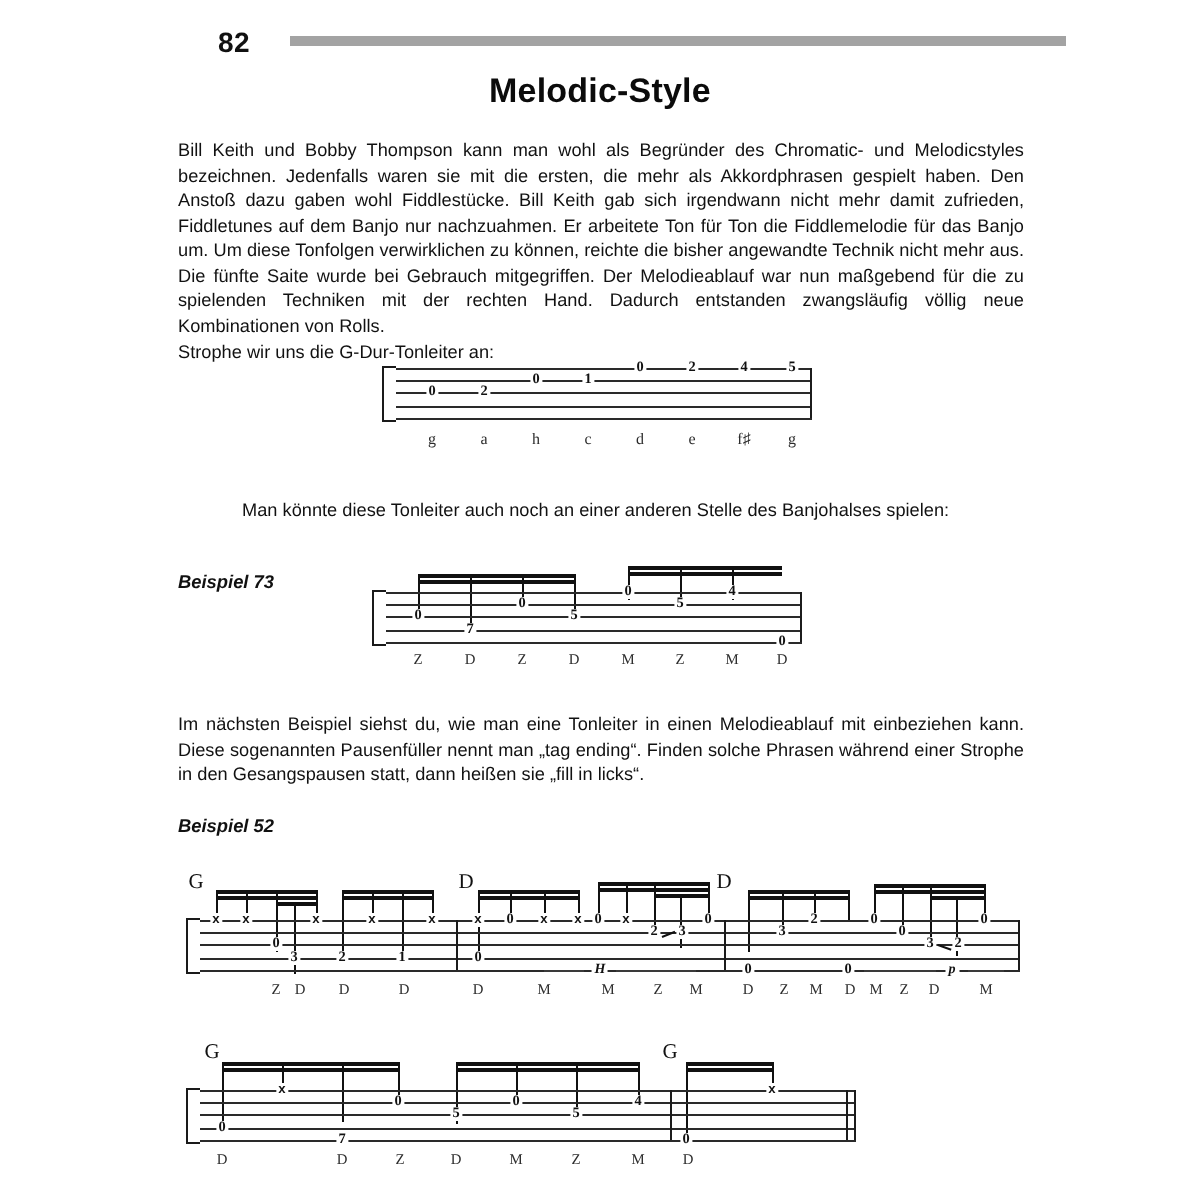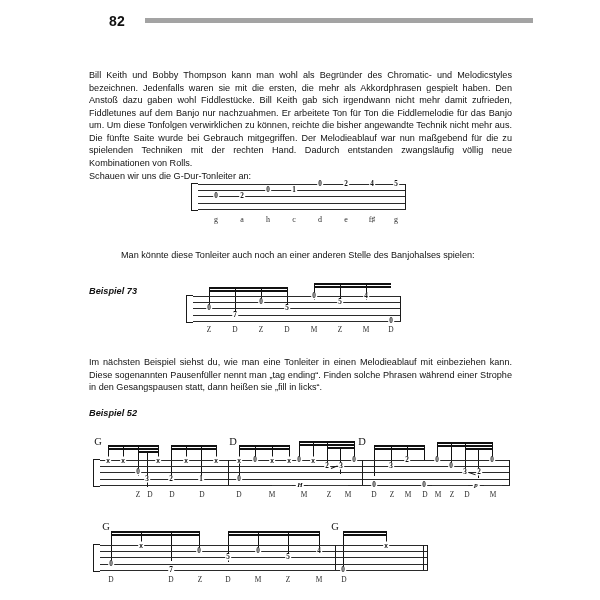--- a/index.html
+++ b/index.html
@@ -193,23 +193,24 @@
 </head>
 <body>
 
 <div class="page">
 
   <div class="header">
     <div class="page-number">82</div>
     <div class="header-rule"></div>
   </div>
 
+  <div class="doc-title">Melodic-Style</div>
 
   <div class="para para-1">Bill Keith und Bobby Thompson kann man wohl als Begründer des Chromatic- und Melodicstyles bezeichnen. Jedenfalls waren sie mit die ersten, die mehr als Akkordphrasen gespielt haben. Den Anstoß dazu gaben wohl Fiddlestücke. Bill Keith gab sich irgendwann nicht mehr damit zufrieden, Fiddletunes auf dem Banjo nur nachzuahmen. Er arbeitete Ton für Ton die Fiddlemelodie für das Banjo um. Um diese Tonfolgen verwirklichen zu können, reichte die bisher angewandte Technik nicht mehr aus. Die fünfte Saite wurde bei Gebrauch mitgegriffen. Der Melodieablauf war nun maßgebend für die zu spielenden Techniken mit der rechten Hand. Dadurch entstanden zwangsläufig völlig neue Kombinationen von Rolls.</div>
-  <div class="para para-1b noj" style="top:170px;">Schauen wir uns die G-Dur-Tonleiter an:</div>
+  <div class="para para-1b noj" style="top:170px;">Strophe wir uns die G-Dur-Tonleiter an:</div>
 
   <div class="tab" style="left:190px; top:184px; width:216px; height:58px;">
 
     <div class="staff" style="left:8px; top:0; width:208px; height:25px;">
       <div class="sline" style="top:0px;"></div>
       <div class="sline" style="top:6.2px;"></div>
       <div class="sline" style="top:12.4px;"></div>
       <div class="sline" style="top:18.6px;"></div>
       <div class="sline" style="top:24.8px;"></div>
     </div>

